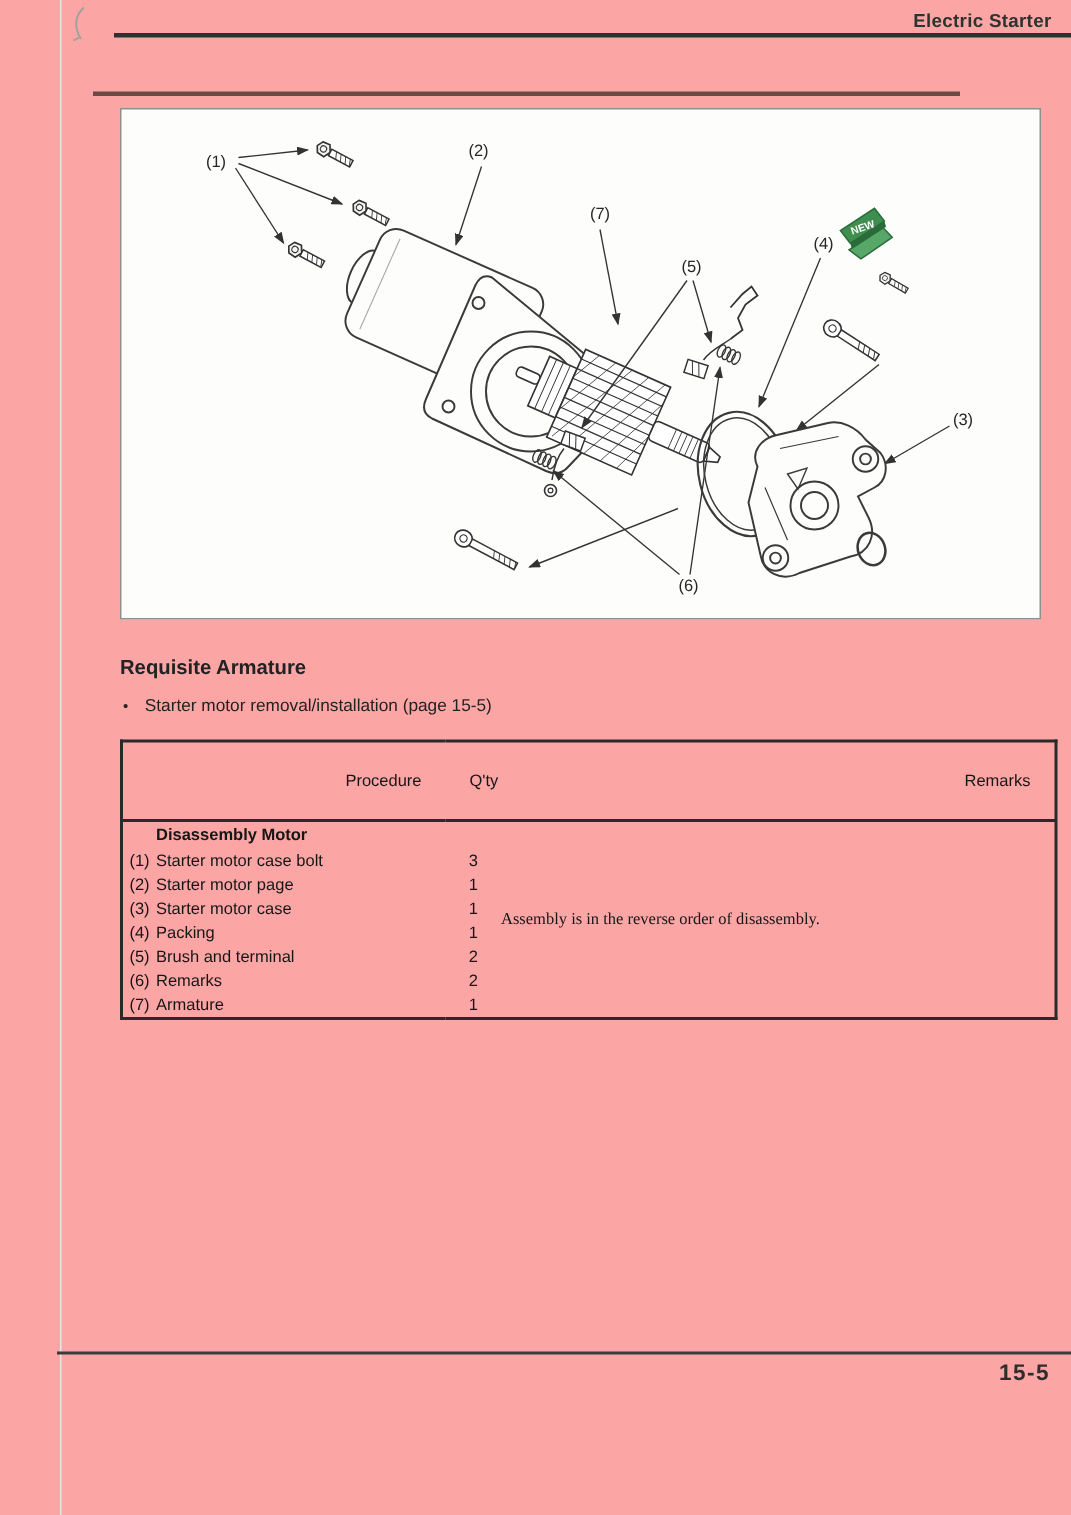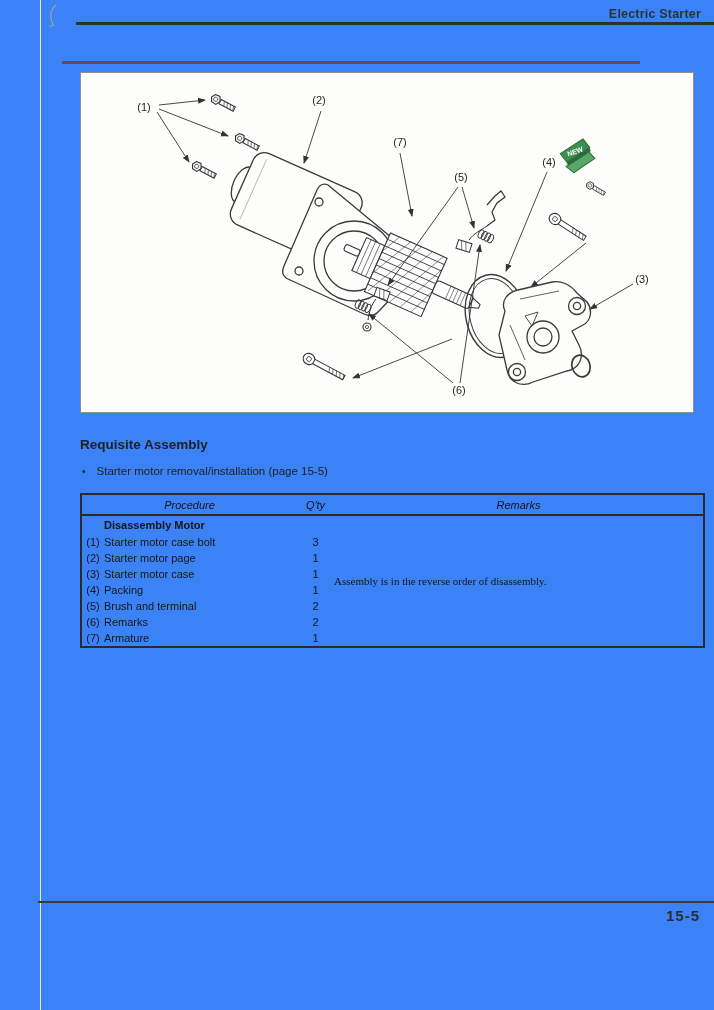--- a/index.html
+++ b/index.html
@@ -1,17 +1,17 @@
 <!DOCTYPE html>
 <html><head>
 <meta charset="utf-8">
 <style>
   html,body{margin:0;padding:0;background:#e9e9e7;}
   .page{
-    position:relative;width:714px;height:1010px;background:#3b82f6;
+    position:relative;width:714px;height:1010px;background:#fca5a5;
     font-family:"Liberation Sans",sans-serif;color:#1e1e1e;overflow:hidden;
   }
   .scan-edge{position:absolute;left:40px;top:0;width:1px;height:100%;background:#e6e6e2;}
   .scan-squiggle{position:absolute;left:42px;top:2px;}
 
   .hdr-label{
     position:absolute;top:7px;right:13px;font-size:12.5px;font-weight:bold;color:#2c3430;
     letter-spacing:.2px;
   }
   .hdr-rule{position:absolute;top:22px;left:76px;right:0;height:3px;background:#2b332e;}
@@ -33,23 +33,22 @@
   .req-bullet{position:absolute;left:82px;top:465px;font-size:11.5px;color:#222;display:flex;gap:11px;}
   .req-bullet .dot{font-size:10px;line-height:14px;}
 
   .parts-table{
     position:absolute;left:80px;top:493px;border-collapse:collapse;table-layout:fixed;
     width:623px;font-size:11px;color:#161616;
   }
   .parts-table,.parts-table th,.parts-table td{border:0;}
   .parts-table{border:2px solid #2a2a2a;}
   .parts-table thead th{
-    font-weight:normal;height:19px;border-bottom:2px solid #2a2a2a;text-align:center;
-    padding:0;
-    font-style:italic;
+    font-weight:normal;height:19px;border-bottom:2px solid #2a2a2a;text-align:right;
+    padding:16px;
   }
   .parts-table td{height:16px;padding:0;vertical-align:middle;line-height:16px;}
   .col-num{width:23px;}
   .col-proc{width:193px;}
   .col-qty{width:37px;}
   .col-rem{width:370px;}
   .cell-num{text-align:center;border-right:1px solid #333;}
   .cell-proc{padding-left:9px;}
   .cell-qty{text-align:center;border-left:1px solid #333;border-right:1px solid #333;}
   .th-qty{border-left:1px solid #333;border-right:1px solid #333;}
@@ -205,21 +204,21 @@
           <ellipse cx="0" cy="0" rx="6" ry="5.5" fill="#fff" stroke="#333" stroke-width="1.1"></ellipse>
           <circle cx="0" cy="0" r="2.4" fill="none" stroke="#333" stroke-width="0.8"></circle>
           <rect x="5.5" y="-2.5" width="34" height="5" fill="#fff" stroke="#333" stroke-width="1"></rect>
           <path d="M22,-2.5 L24,2.5 M26,-2.5 L28,2.5 M30,-2.5 L32,2.5 M34,-2.5 L36,2.5 M38,-2.5 L39.5,1.5" stroke="#333" stroke-width="0.6" fill="none"></path>
         </g>
         <path d="M371,266 L272,305" stroke="#333" stroke-width="0.9" fill="none" marker-end="url(#ah)"></path>
       </g>
     </svg>
   </div>
 
-  <div class="req-heading">Requisite Assembly</div>
+  <div class="req-heading">Requisite Armature</div>
   <div class="req-bullet">
     <span class="dot">•</span>
     <span>Starter motor removal/installation (page 15-5)</span>
   </div>
 
   <table class="parts-table">
     <colgroup>
       <col class="col-num">
         <col class="col-proc">
         <col class="col-qty">

